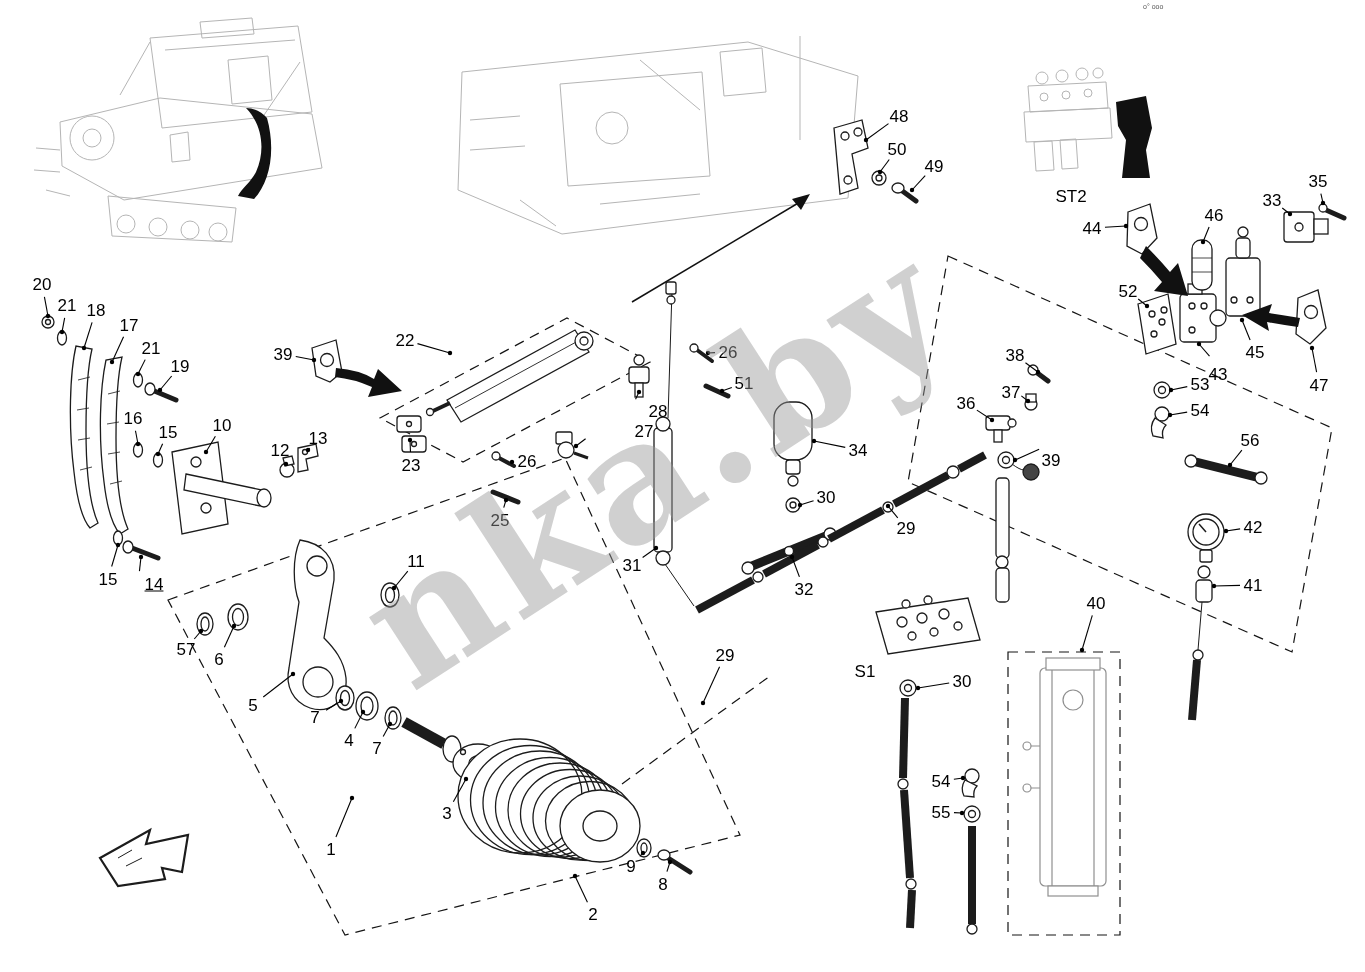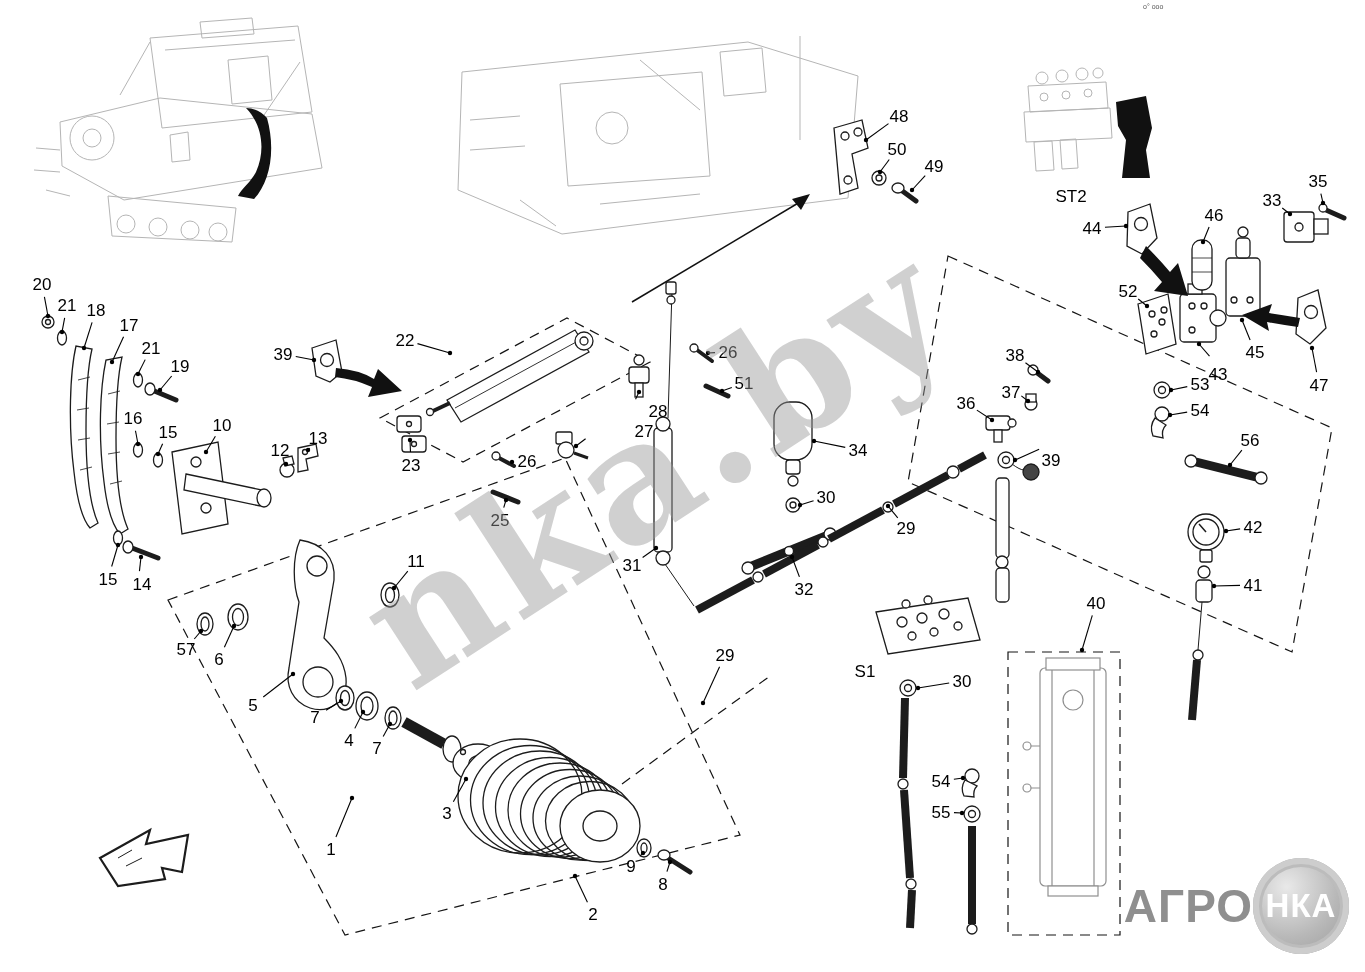--- a/index.html
+++ b/index.html
@@ -487,21 +487,21 @@
       <div class="part-label" style="left: 596px; top: 431px; margin-left: 48px;">27</div>
       <div class="part-label" style="left: 527px; top: 461px;">26</div>
       <div class="part-label" style="left: 500px; top: 520px;">25</div>
       <div class="part-label" style="left: 858px; top: 450px;">34</div>
       <div class="part-label" style="left: 826px; top: 497px;">30</div>
       <div class="part-label" style="left: 906px; top: 528px;">29</div>
       <div class="part-label" style="left: 632px; top: 565px;">31</div>
       <div class="part-label" style="left: 804px; top: 589px;">32</div>
       <div class="part-label" style="left: 416px; top: 561px; text-align: center;">11</div>
       <div class="part-label" style="left: 108px; top: 579px;">15</div>
-      <div class="part-label" style="left: 142px; top: 584px;">14</div>
+      <div class="part-label" style="left: 154px; top: 584px; text-decoration: underline;">14</div>
       <div class="part-label" style="left: 186px; top: 649px;">57</div>
       <div class="part-label" style="left: 219px; top: 659px;">6</div>
       <div class="part-label" style="left: 253px; top: 705px;">5</div>
       <div class="part-label" style="left: 315px; top: 717px;">7</div>
       <div class="part-label" style="left: 349px; top: 740px;">4</div>
       <div class="part-label" style="left: 377px; top: 748px;">7</div>
       <div class="part-label" style="left: 447px; top: 813px;">3</div>
       <div class="part-label" style="left: 331px; top: 849px;">1</div>
       <div class="part-label" style="left: 593px; top: 914px;">2</div>
       <div class="part-label" style="left: 631px; top: 866px;">9</div>
@@ -532,20 +532,14 @@
       <div class="part-label" style="left: 865px; top: 671px;">S1</div>
       <div class="part-label" style="left: 962px; top: 681px;">30</div>
       <div class="part-label" style="left: 941px; top: 781px;">54</div>
       <div class="part-label" style="left: 941px; top: 812px;">55</div>
     </div>
 
   <div class="corner-mark">o° ooo</div>
 
   <div class="watermark">nka.by</div>
 
-  <div class="logo">
-    <span class="logo-left">АГРО</span>
-    <span class="logo-circle">
-      <span>НКА</span>
-    </span>
-  </div>
 
 </div>
 
 </body></html>

